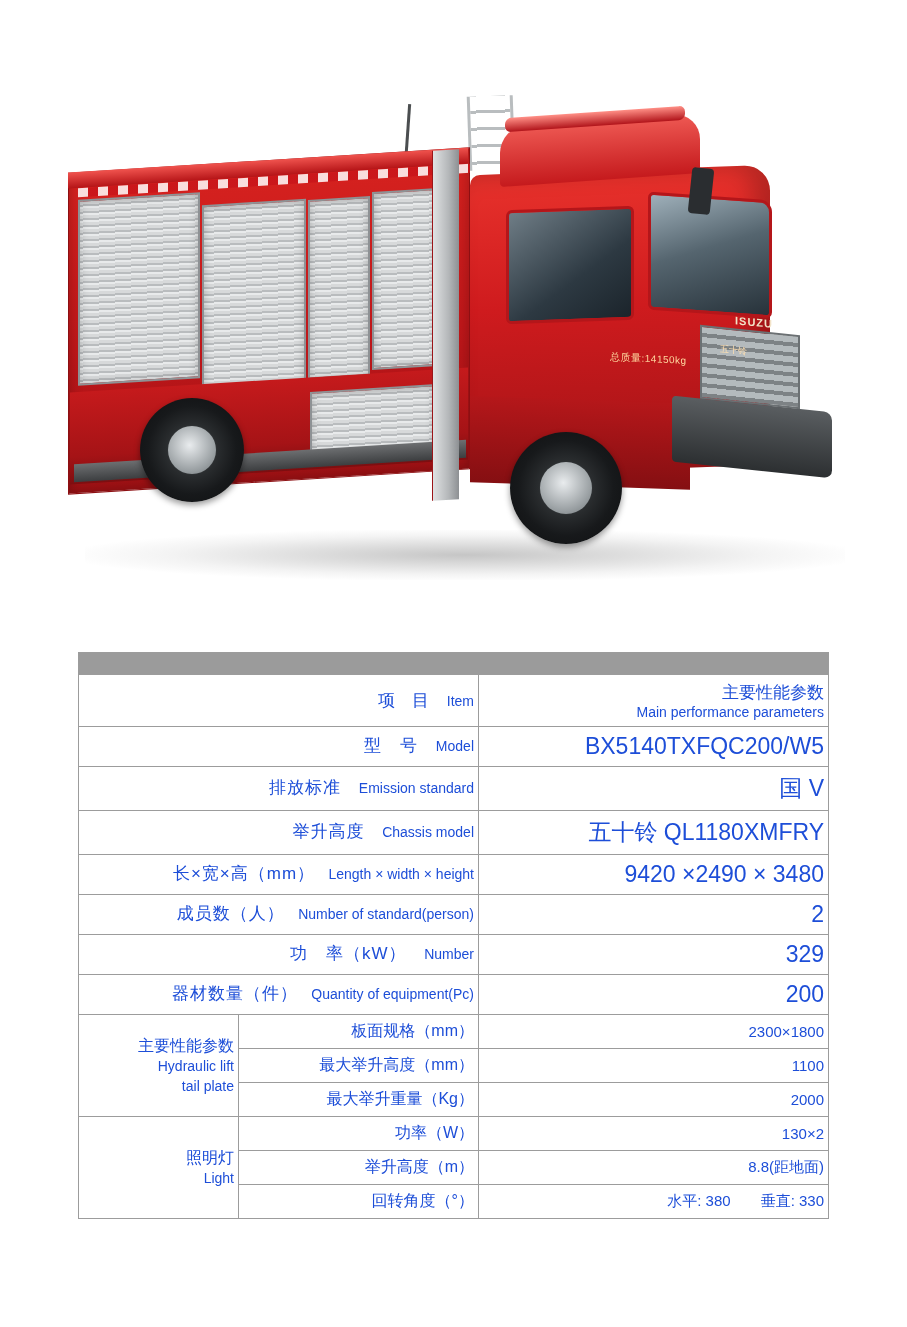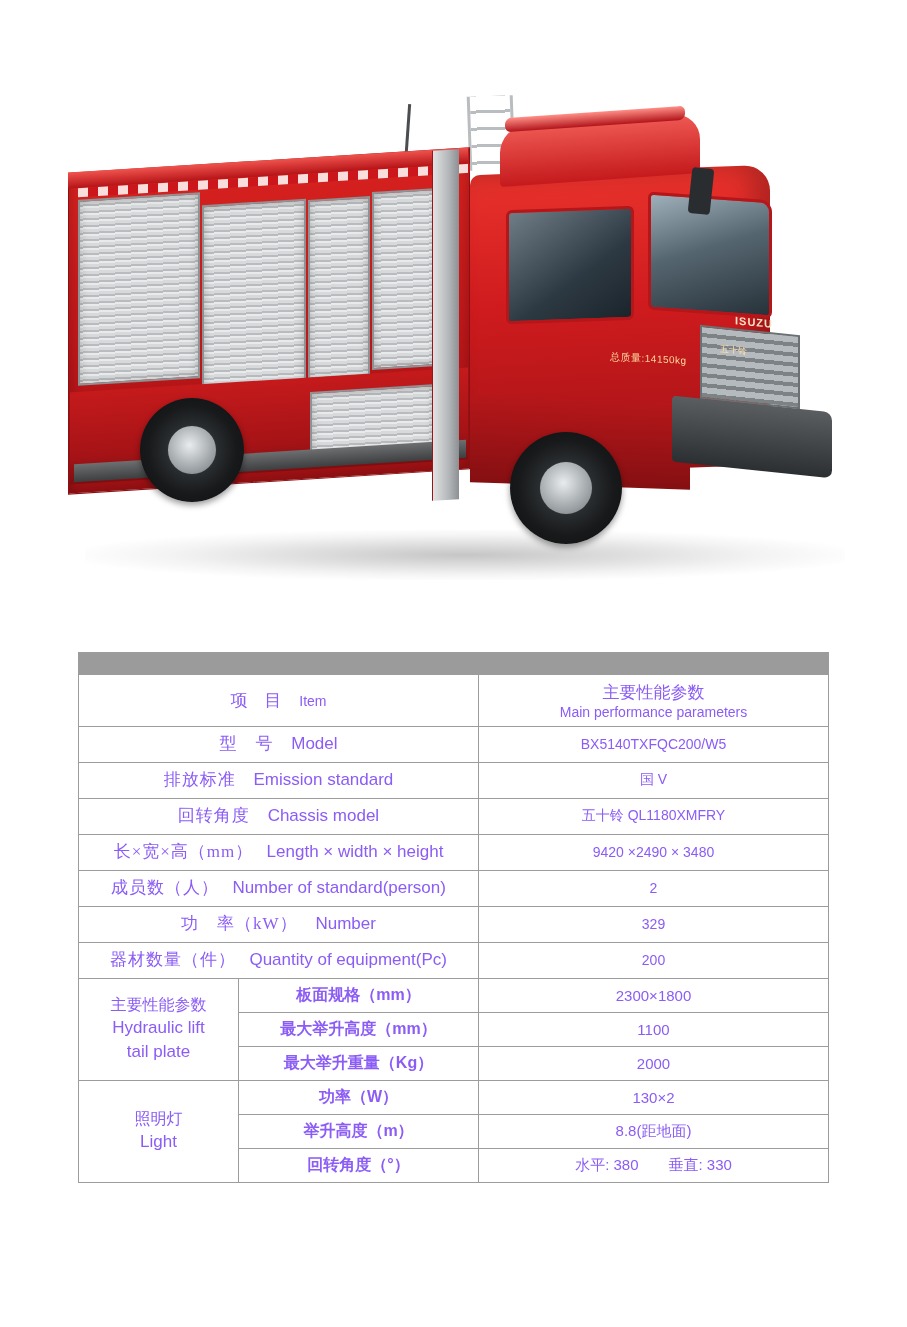--- a/index.html
+++ b/index.html
@@ -281,41 +281,41 @@
     top: 652px;
     width: 750px;
   }
   table.spec {
     width: 750px;
     border-collapse: collapse;
     table-layout: fixed;
   }
   table.spec td {
     border: 1px solid #9c9c9c;
-    text-align: center;
+    text-align: right;
     vertical-align: middle;
     padding: 6px 4px;
-    color: #8b5cf6;
+    color: #1d4ed8;
   }
   .top-bar td {
     background: #9b9b9b;
     height: 9px;
     padding: 0;
     border: 1px solid #9b9b9b;
   }
-  .cn { font-size: 17px; letter-spacing: 1px; font-family: Liberation Serif, serif; }
-  .val { font-size: 14px; }
+  .cn { font-size: 17px; letter-spacing: 1px; }
+  .val { font-size: 23px; }
   .val-sm { font-size: 15px; }
   .hdr-cn { font-size: 17px; }
   .hdr-en { font-size: 14px; }
   .lbl-cell { font-size: 16px; line-height: 1.35; }
   .group-cell { font-size: 16px; line-height: 1.4; }
-  .sub-cell { font-size: 16px; font-weight: bold; }
+  .sub-cell { font-size: 16px; }
   .nowrap { white-space: nowrap; }
-  .inline-en { font-size: 17px; }
+  .inline-en { font-size: 14px; }
 </style>
 </head>
 <body>
 
 <div class="photo-area">
   <div class="ground-shadow"></div>
 
   <div class="antenna"></div>
   <div class="ladder"></div>
 
@@ -389,21 +389,21 @@
         <td colspan="2" class="lbl-cell">
           <span class="cn">排放标准</span>
           &nbsp;&nbsp;
           <span class="inline-en">Emission standard</span>
         </td>
         <td class="val">国 V</td>
       </tr>
 
       <tr>
         <td colspan="2" class="lbl-cell">
-          <span class="cn">回转角度</span>
+          <span class="cn">举升高度</span>
           &nbsp;&nbsp;
           <span class="inline-en">Chassis model</span>
         </td>
         <td class="val">五十铃 QL1180XMFRY</td>
       </tr>
 
       <tr>
         <td colspan="2" class="lbl-cell nowrap">
           <span class="cn">长×宽×高（mm）</span>
           &nbsp;

